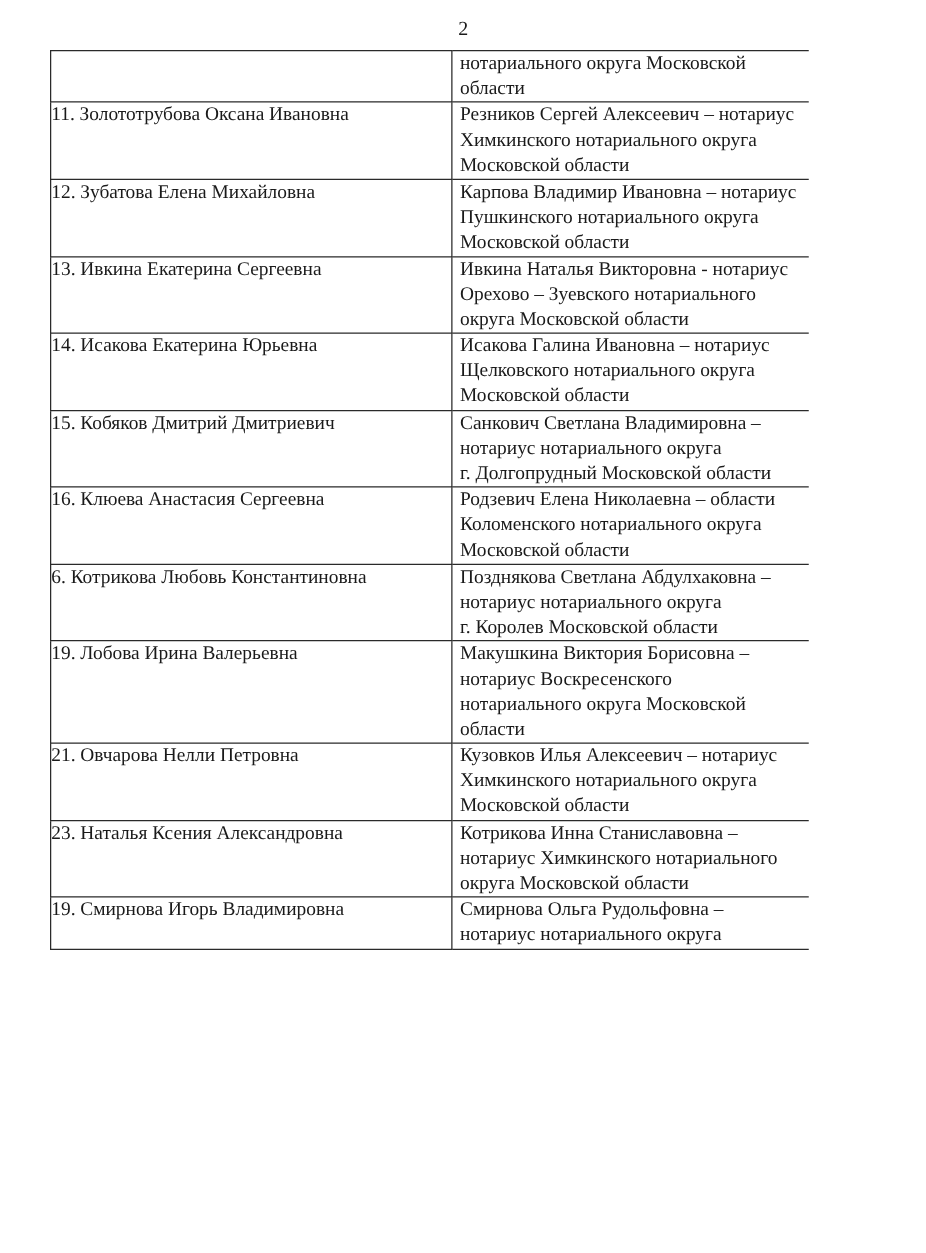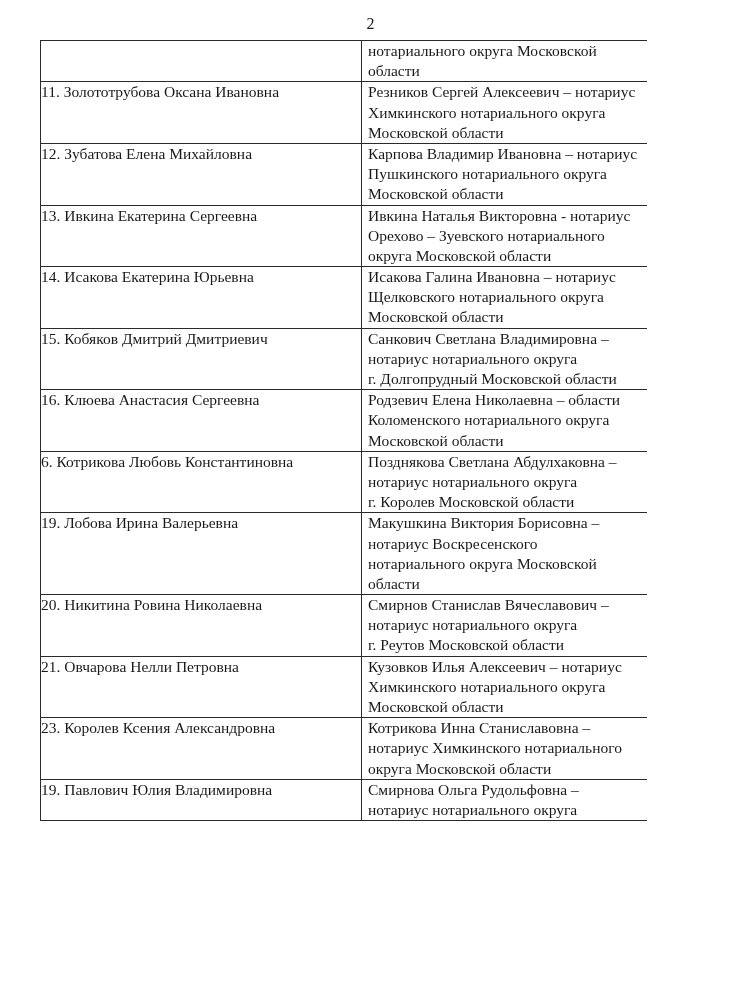--- a/index.html
+++ b/index.html
@@ -150,51 +150,41 @@
           </td>
           <td class="right">
             <span class="line">Макушкина Виктория Борисовна –</span>
             <span class="line">нотариус Воскресенского</span>
             <span class="line">нотариального округа Московской</span>
             <span class="line">области</span>
           </td>
         </tr>
         <tr>
           <td class="left">
-            <span class="line"><span>20.</span><span> </span><span>Никитина Ровина Николаевна</span></span>
-          </td>
-          <td class="right">
-            <span class="line">Смирнов Станислав Вячеславович –</span>
-            <span class="line">нотариус нотариального округа</span>
-            <span class="line">г. Реутов Московской области</span>
-          </td>
-        </tr>
-        <tr>
-          <td class="left">
             <span class="line"><span>21.</span><span> </span><span>Овчарова Нелли Петровна</span></span>
           </td>
           <td class="right">
             <span class="line">Кузовков Илья Алексеевич – нотариус</span>
             <span class="line">Химкинского нотариального округа</span>
             <span class="line">Московской области</span>
           </td>
         </tr>
         <tr>
           <td class="left">
-            <span class="line"><span>23.</span><span> </span><span>Королев Ксения Александровна</span></span>
+            <span class="line"><span>23.</span><span> </span><span>Наталья Ксения Александровна</span></span>
           </td>
           <td class="right">
             <span class="line">Котрикова Инна Станиславовна –</span>
             <span class="line">нотариус Химкинского нотариального</span>
             <span class="line">округа Московской области</span>
           </td>
         </tr>
         <tr>
           <td class="left">
-            <span class="line"><span>19.</span><span> </span><span>Павлович Юлия Владимировна</span></span>
+            <span class="line"><span>19.</span><span> </span><span>Смирнова Игорь Владимировна</span></span>
           </td>
           <td class="right">
             <span class="line">Смирнова Ольга Рудольфовна –</span>
             <span class="line">нотариус нотариального округа</span>
           </td>
         </tr>
       </tbody>
   </table>
 </div>
 

